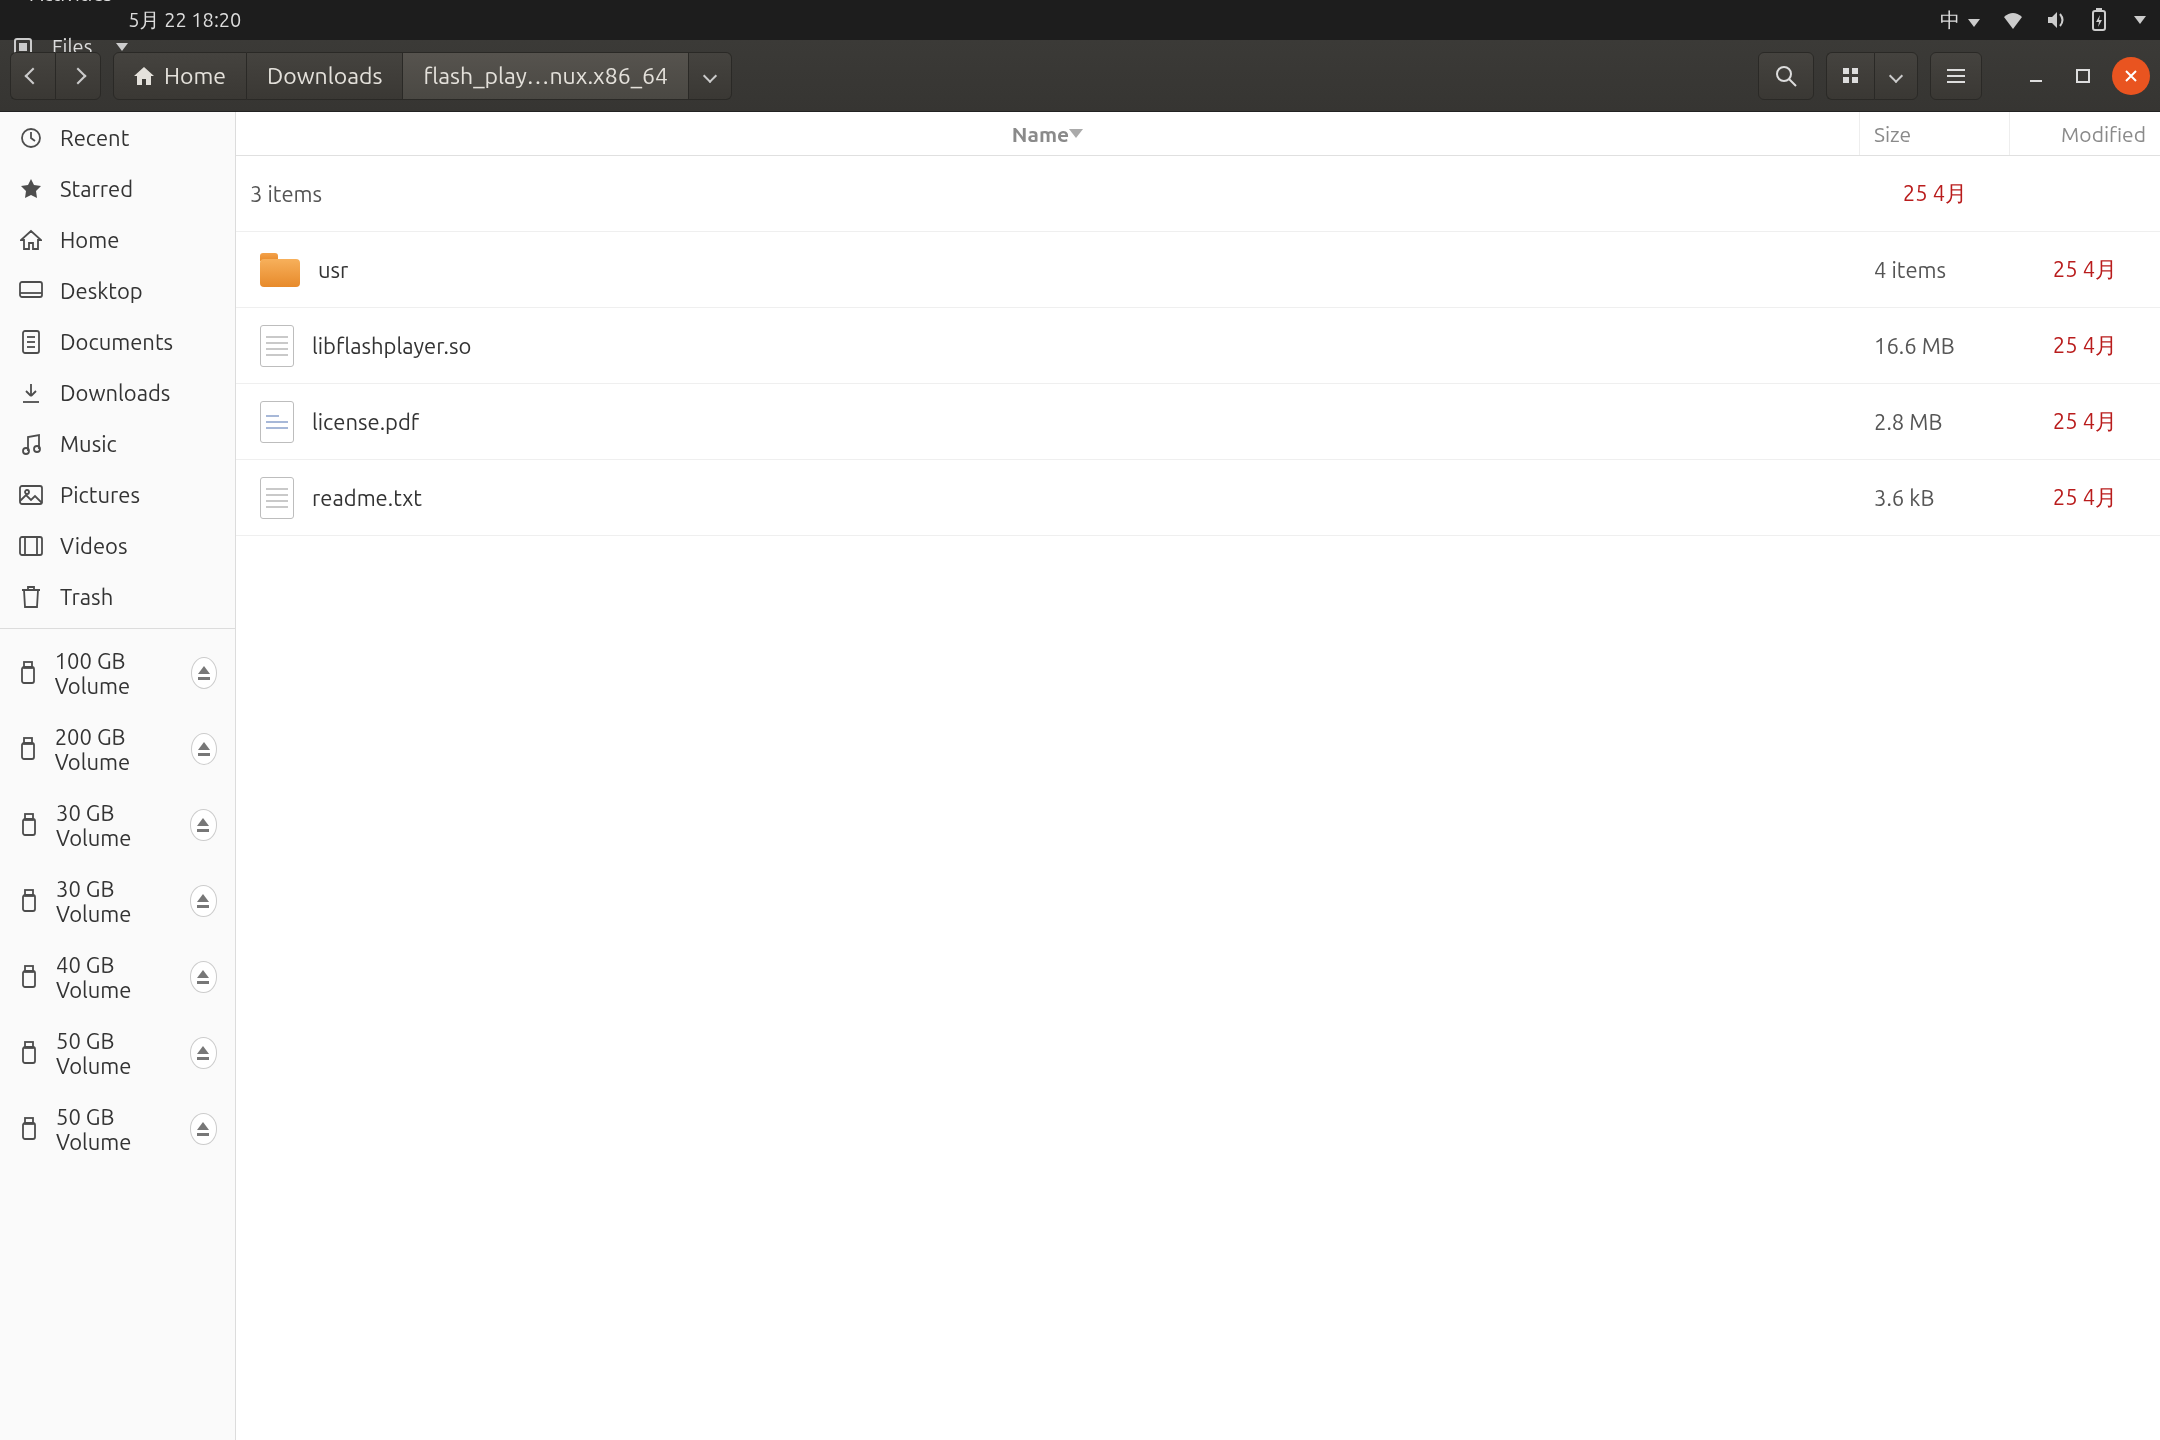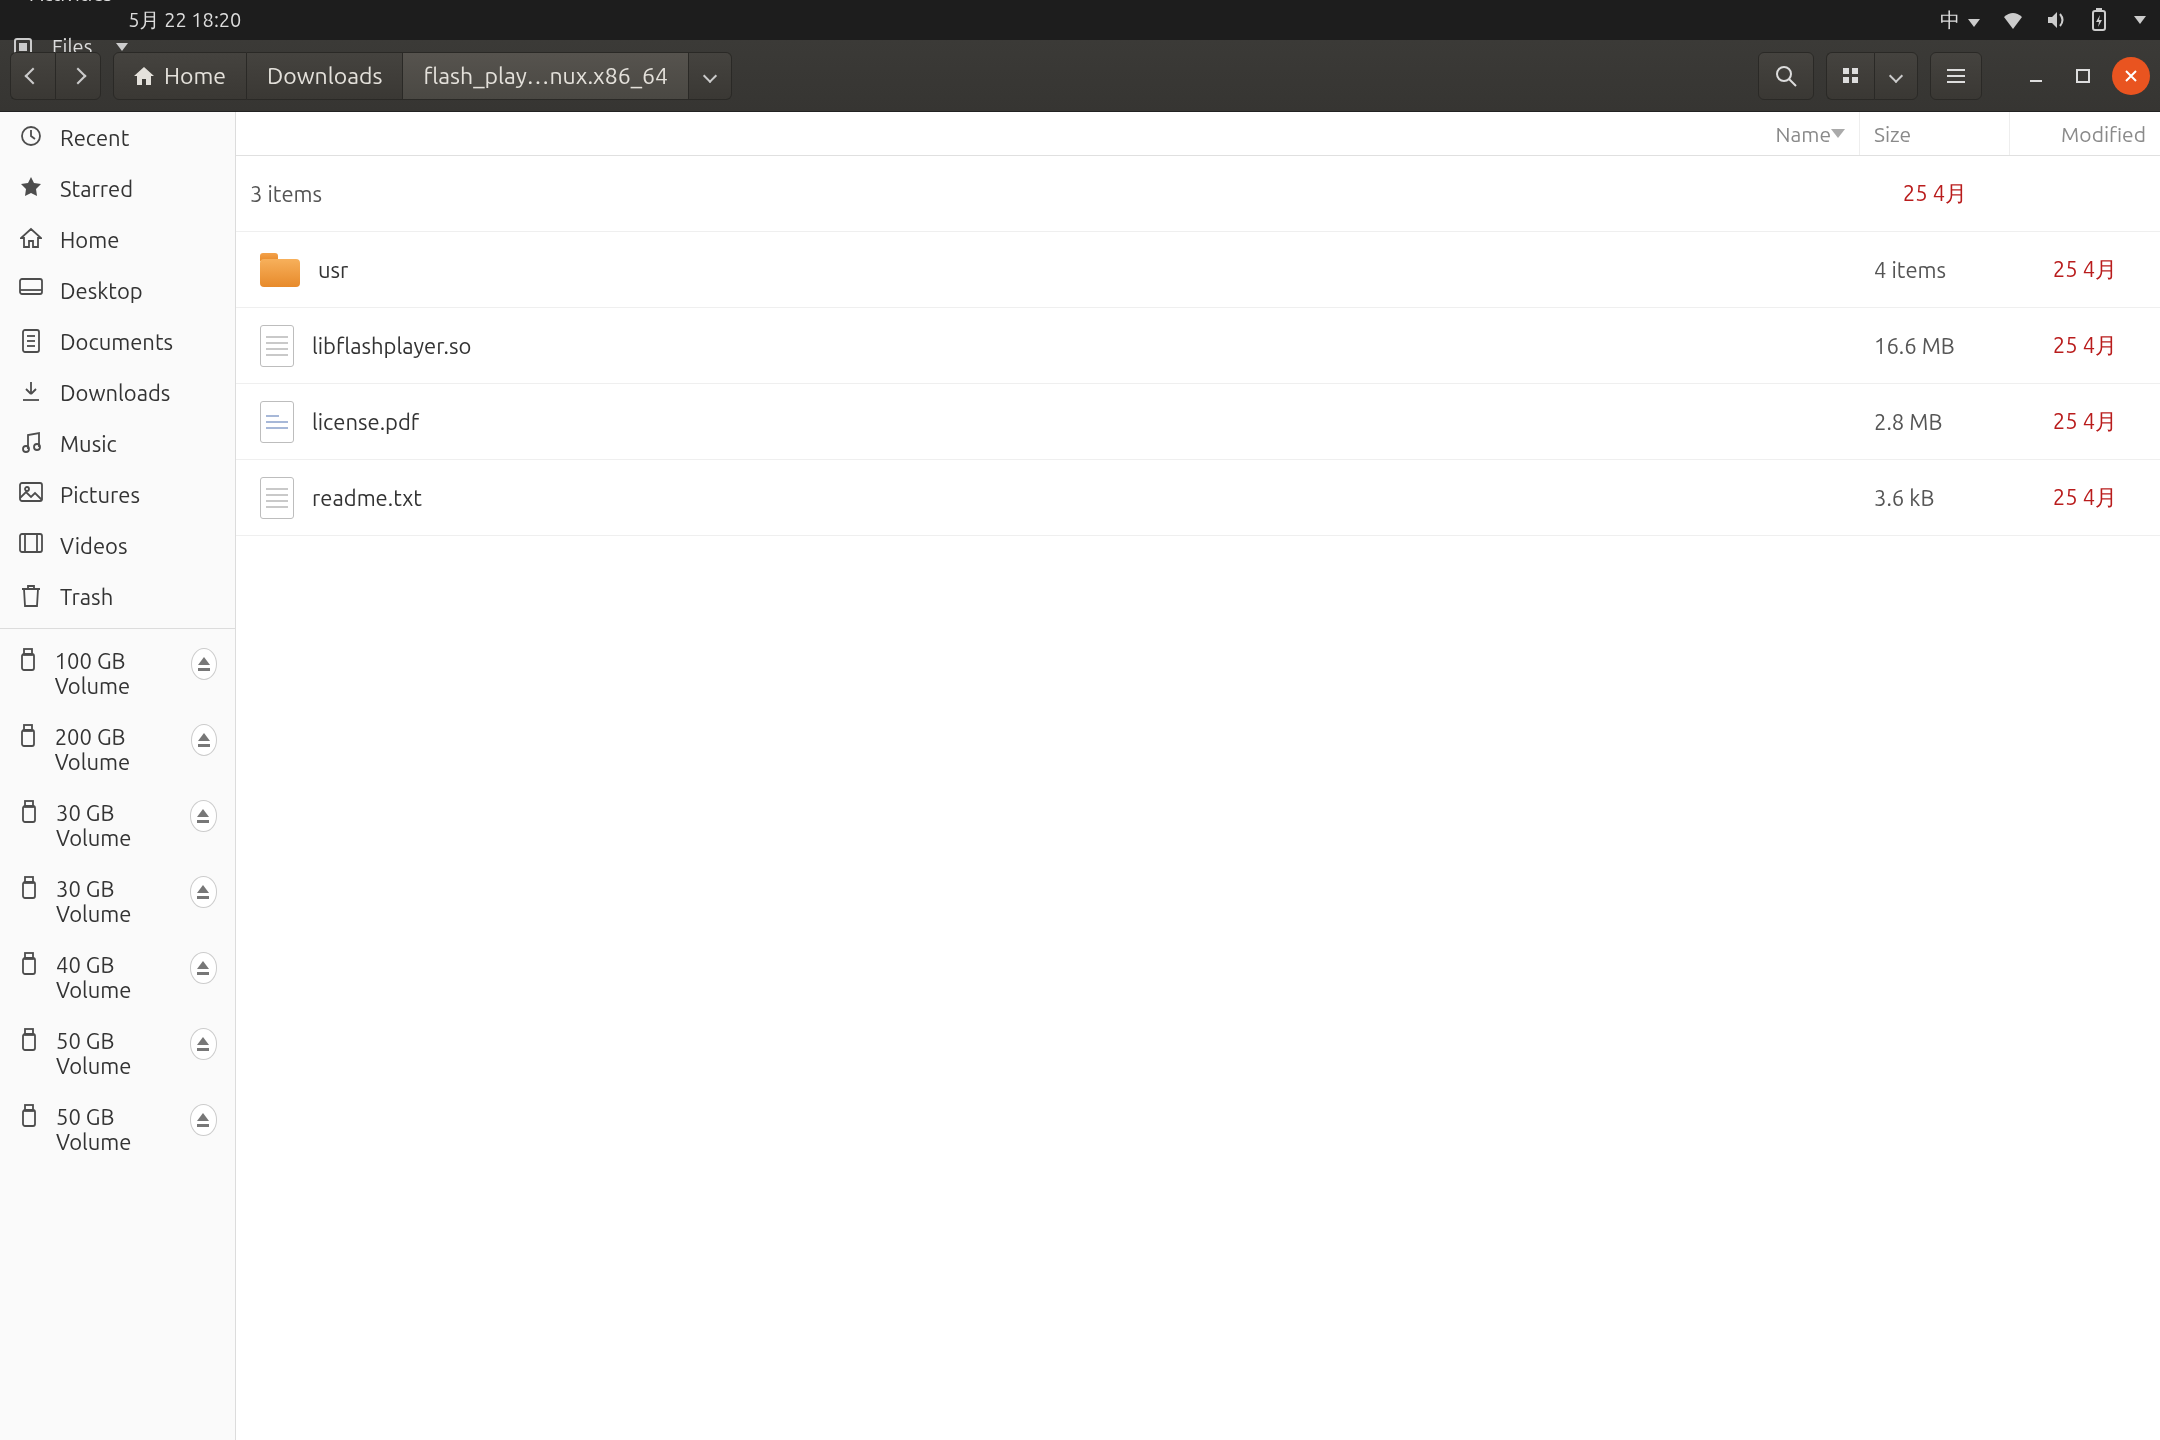--- a/index.html
+++ b/index.html
@@ -58,40 +58,40 @@
 .sq-icon div { background:#ddd; }
 .burger { display:flex; flex-direction:column; gap:4px; }
 .burger div { width:18px; height:2px; background:#ddd; }
 
 
 .body { display:flex; height: calc(100% - 112px); }
 
 
 .sidebar { width: 236px; border-right: 1px solid #dcdcdc; overflow-y:auto; background: #fafafa; }
 .side-item {
-  display:flex; gap:16px; padding: 13px 18px;
+  display:flex; align-items:center; gap:16px; padding: 13px 18px;
   font-size: 22px; color:#333; cursor:pointer;
 }
 .side-item .eject {
   margin-left:auto; width:32px; height:32px; border-radius:50%;
   border:1px solid #ccc; display:flex; align-items:center; justify-content:center;
   background:#fff;
 }
 .side-sep { height:1px; background:#dcdcdc; margin: 6px 0; }
 .side-icon { width:26px; display:flex; justify-content:center; color:#4d4d4d; }
 
 
 .files { flex:1; display:flex; flex-direction:column; }
 .cols {
   display:grid; grid-template-columns: 1fr 150px 150px;
   height:44px; border-bottom:1px solid #e0e0e0; color:#8a8a8a; font-size:21px;
 }
 .cols > div { display:flex; align-items:center; padding:0 14px; border-right:1px solid #eee; }
 .cols > div:last-child { border-right:none; justify-content:flex-end; }
-.col-name { justify-content:flex-end; }
+.col-name { justify-content:center;font-weight:bold; }
 .sort-tri { width:0;height:0;border-left:7px solid transparent;border-right:7px solid transparent;border-top:9px solid #aaa; }
 
 .row {
   display:grid; grid-template-columns: 1fr 150px 150px;
   height:76px; border-bottom:1px solid #efefef; font-size:22px; color:#333;
 }
 .row > div { display:flex; align-items:center; padding:0 14px; }
 .row .name-cell { gap:18px; padding-left:24px; }
 .row .size-cell { color:#555; }
 .row .mod-cell  { justify-content:center; color:#b91c1c; }

